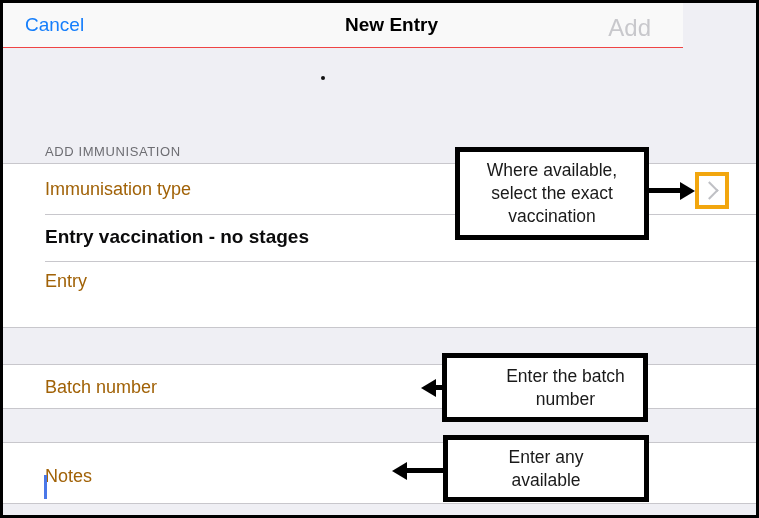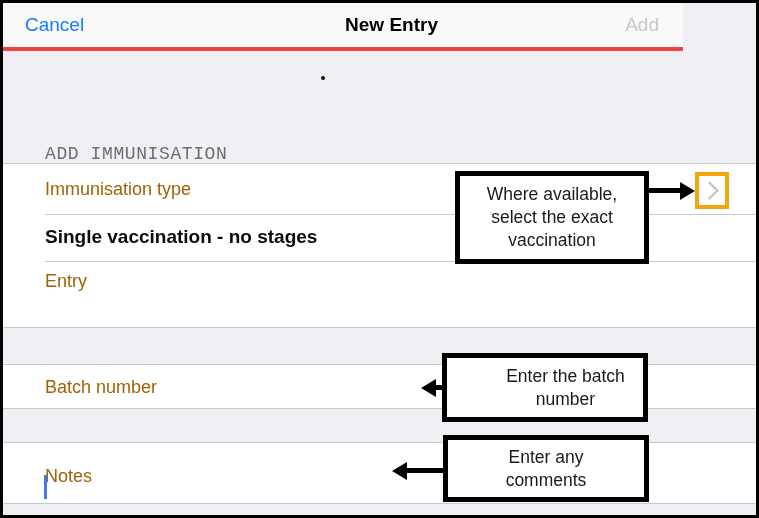--- a/index.html
+++ b/index.html
@@ -9,40 +9,40 @@
     font-family:"Liberation Sans", sans-serif;
     -webkit-font-smoothing:antialiased;
   }
   .frame {
     position:absolute; inset:0; border:3px solid #000;
     pointer-events:none; z-index:30; box-sizing:border-box;
   }
   
   .navbar {
     position:absolute; left:0; top:0; width:683px; height:47px;
-    background:#F9F9F9; border-bottom:4px solid #ef4444; box-sizing:content-box;
+    background:#F9F9F9; border-bottom:1px solid #ef4444; box-sizing:content-box;
   }
   .nav-cancel {
     position:absolute; left:25px; top:14px; font-size:19px; color:#157EFB; cursor:pointer;
   }
   .nav-title {
     position:absolute; left:12px; top:14px; width:759px; text-align:center;
     font-size:19px; font-weight:bold; color:#000;
   }
   .nav-add {
-    position:absolute; right:24px; top:14px; font-size:19px; color:#C8C8CC;
+    position:absolute; right:32px; top:14px; font-size:24px; color:#C8C8CC;
   }
   
   .stray-dot {
     position:absolute; left:321px; top:76px; width:4px; height:4px;
     background:#111; border-radius:50%;
   }
   .section-header {
-    position:absolute; left:45px; top:144px; font-size:18px;
-    color:#6D6D72; letter-spacing:0.6px;font-family:Liberation Mono, monospace;
+    position:absolute; left:45px; top:144px; font-size:13px;
+    color:#6D6D72; letter-spacing:0.6px;
   }
   
   .band { position:absolute; left:0; width:759px; background:#FFFFFF; }
   .hairline { position:absolute; height:1px; background:#C8C7CC; }
   .field-label { position:absolute; left:45px; font-size:18px; color:#a16207; }
   .field-value { position:absolute; left:45px; font-size:18px; color:#0B0B0C; }
   .value-bold  { font-weight:bold; font-size:19px; }
   .batch-value { position:absolute; right:341px; font-size:18.5px; color:#0B0B0C; }
   .caret {
     position:absolute; left:44px; top:475px; width:3px; height:24px;
@@ -88,47 +88,47 @@
 
   <div class="band" style="top:163px; height:52px;"></div>
   <div class="band" style="top:215px; height:47px;"></div>
   <div class="band" style="top:262px; height:65px;"></div>
   <div class="hairline" style="left:0; top:163px; width:759px;"></div>
   <div class="hairline" style="left:45px; top:214px; width:714px;"></div>
   <div class="hairline" style="left:45px; top:261px; width:714px;"></div>
   <div class="hairline" style="left:0; top:327px; width:759px;"></div>
 
   <span class="field-label" style="top:179px;">Immunisation type</span>
-  <span class="field-value value-bold" style="top:226px;">Single vaccination - no stages</span>
+  <span class="field-value value-bold" style="top:226px;">Entry vaccination - no stages</span>
   <span class="field-label" style="top:271px;">Entry</span>
 
   <span class="chevron"></span>
 
   <div class="band" style="top:365px; height:43px;"></div>
   <div class="hairline" style="left:0; top:364px; width:759px;"></div>
   <div class="hairline" style="left:0; top:408px; width:759px;"></div>
   <span class="field-label" style="top:377px;">Batch number</span>
 
   <div class="band" style="top:443px; height:60px;"></div>
   <div class="hairline" style="left:0; top:442px; width:759px;"></div>
   <div class="hairline" style="left:0; top:503px; width:759px;"></div>
   <span class="field-label" style="top:466px;">Notes</span>
   <div class="caret"></div>
 
-  <div class="callout" style="left:455px; top:147px; width:194px; height:93px;margin-top:24px;">Where available,
+  <div class="callout" style="left:455px; top:147px; width:194px; height:93px;">Where available,
 select the exact
 vaccination</div>
   <div class="arrow-shaft" style="left:649px; top:188px; width:32px;"></div>
   <div class="arrow-head right" style="left:680px; top:182px;"></div>
   <div class="highlight-box"></div>
 
   <div class="callout" style="left:442px; top:353px; width:206px; height:69px;padding-left:41px;">Enter the batch
 number</div>
   <div class="arrow-head left" style="left:421px; top:379px;"></div>
   <div class="arrow-shaft" style="left:434px; top:385px; width:10px;"></div>
 
   <div class="callout" style="left:443px; top:435px; width:206px; height:67px;">Enter any
-comments</div>
+available</div>
   <div class="arrow-head left" style="left:392px; top:462px;"></div>
   <div class="arrow-shaft" style="left:405px; top:468px; width:40px;"></div>
 
   <div class="frame"></div>
 </div>
 
 </body></html>

